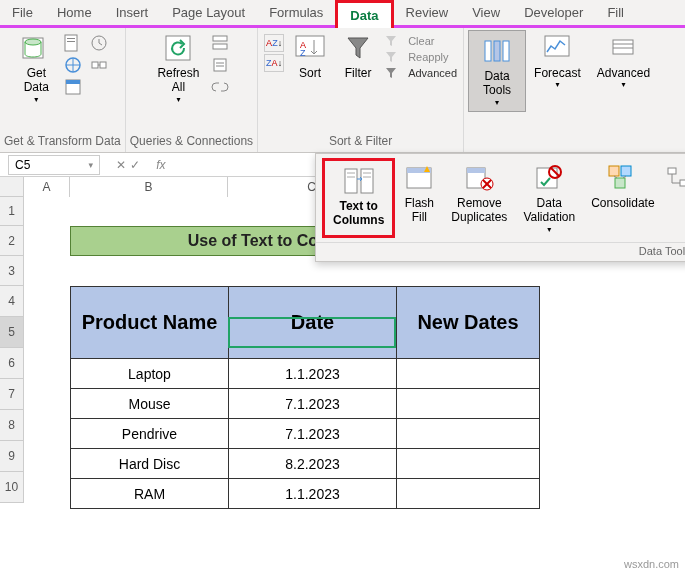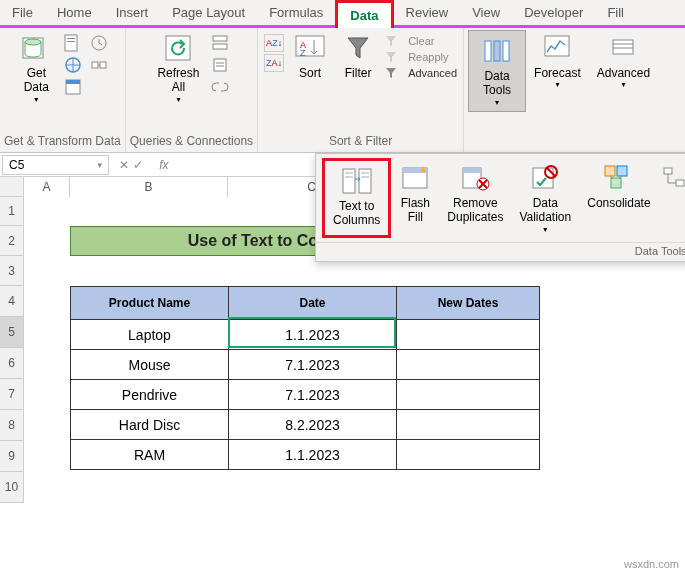--- a/index.html
+++ b/index.html
@@ -107,43 +107,43 @@
     .dd-btn .icon-lg { width:32px; height:32px; display:flex; align-items:center; justify-content:center; margin-bottom:2px;}
     .dropdown-label { font-size:11px; color:#666; text-align:right; padding:2px 8px 4px; border-top:1px solid #dadada;}
     
     .formula-row {
       display:flex;
       height: 24px;
       border-bottom: 1px solid #d0d0d0;
       align-items:center;
       background:#fff;
     }
-    .name-box { width:107px; border:1px solid #ccc; height:20px; margin:2px; padding:0 6px; display:flex; align-items:center; justify-content:space-between; font-size:12px; background:#fff;}
+    .name-box { width:92px; border:1px solid #ccc; height:20px; margin:8px; padding:0 6px; display:flex; align-items:center; justify-content:space-between; font-size:12px; background:#fff;}
     .name-box .arrow { font-size:9px; color:#888;}
     .fb-btns { display:flex; gap:4px; padding:0 8px; color:#888; font-size:12px;}
     .fb-fx { font-style:italic;margin-left:12px; }
     .formula-input { flex:1; border:none; height:20px; padding:0 4px; font-size:12px;}
     .row-headers { width:24px; background:#f0f0f0; border-right:1px solid #ccc;}
     .ch { border-right:1px solid #ccc; display:flex; align-items:center; justify-content:center; font-size:12px; color:#555;}
     .ch-corner { width:24px; height:20px; background:#f0f0f0; border-right:1px solid #ccc; border-bottom:1px solid #ccc;}
     .rh { height:20px; border-bottom:1px solid #ccc; display:flex; align-items:center; justify-content:center; font-size:12px; color:#555;}
     .grid-cells { flex:1; position:relative;}
     .title-cell {
       position:absolute; left:46px; top:29px; width:469px; height:30px;
       background:#a9d08e; border:1px solid #548235;
       display:flex; align-items:center; justify-content:center;
       font-weight:bold; font-size:16px; color:#222;
     }
     .data-table {
       position:absolute; left:46px; top:89px;
       border-collapse:collapse;
     }
     .data-table th {
-      background:#b4c6e7; border:1px solid #333; padding:9px 10px;
-      font-weight:bold; font-size:12px; height:30px;
+      background:#b4c6e7; border:1px solid #333; padding:24px 10px;
+      font-weight:bold; font-size:20px; height:30px;
     }
     .data-table td {
       border:1px solid #333; padding:6px 10px; text-align:center;
       font-size:14px; height:30px; background:#fff;
     }
     .col-pn { width:158px; }
     .col-dt { width:168px; }
     .col-nd { width:143px; }
     .selected-cell { position:absolute; border:2px solid #21a366; pointer-events:none; z-index:5;}
     .watermark { position:absolute; bottom:4px; right:6px; font-size:11px; color:#999;}
@@ -431,21 +431,21 @@
         <svg width="32" height="32">
             <rect x="2" y="4" width="12" height="24" fill="#fff" stroke="#888"></rect>
             <rect x="18" y="4" width="12" height="24" fill="#fff" stroke="#888"></rect>
             <path d="M14 14h4m-1-2l2 2-2 2" stroke="#4a90d9" fill="none"></path>
             <line x1="4" y1="8" x2="12" y2="8" stroke="#aaa"></line>
             <line x1="4" y1="12" x2="12" y2="12" stroke="#aaa"></line>
             <line x1="20" y1="8" x2="28" y2="8" stroke="#aaa"></line>
             <line x1="20" y1="12" x2="28" y2="12" stroke="#aaa"></line>
           </svg>
       </div>
-      <span style="white-space:pre;">Text to
+      <span style="white-space:pre;font-weight:bold;">Text to
 Columns</span>
     </div>
     <div class="dd-btn">
       <div class="icon-lg">
         <svg width="32" height="32">
             <rect x="4" y="6" width="24" height="20" fill="#fff" stroke="#888"></rect>
             <rect x="4" y="6" width="24" height="5" fill="#b4c6e7"></rect>
             <path d="M24 4l3 6-6 0z" fill="#ffb400"></path>
           </svg>
       </div>

